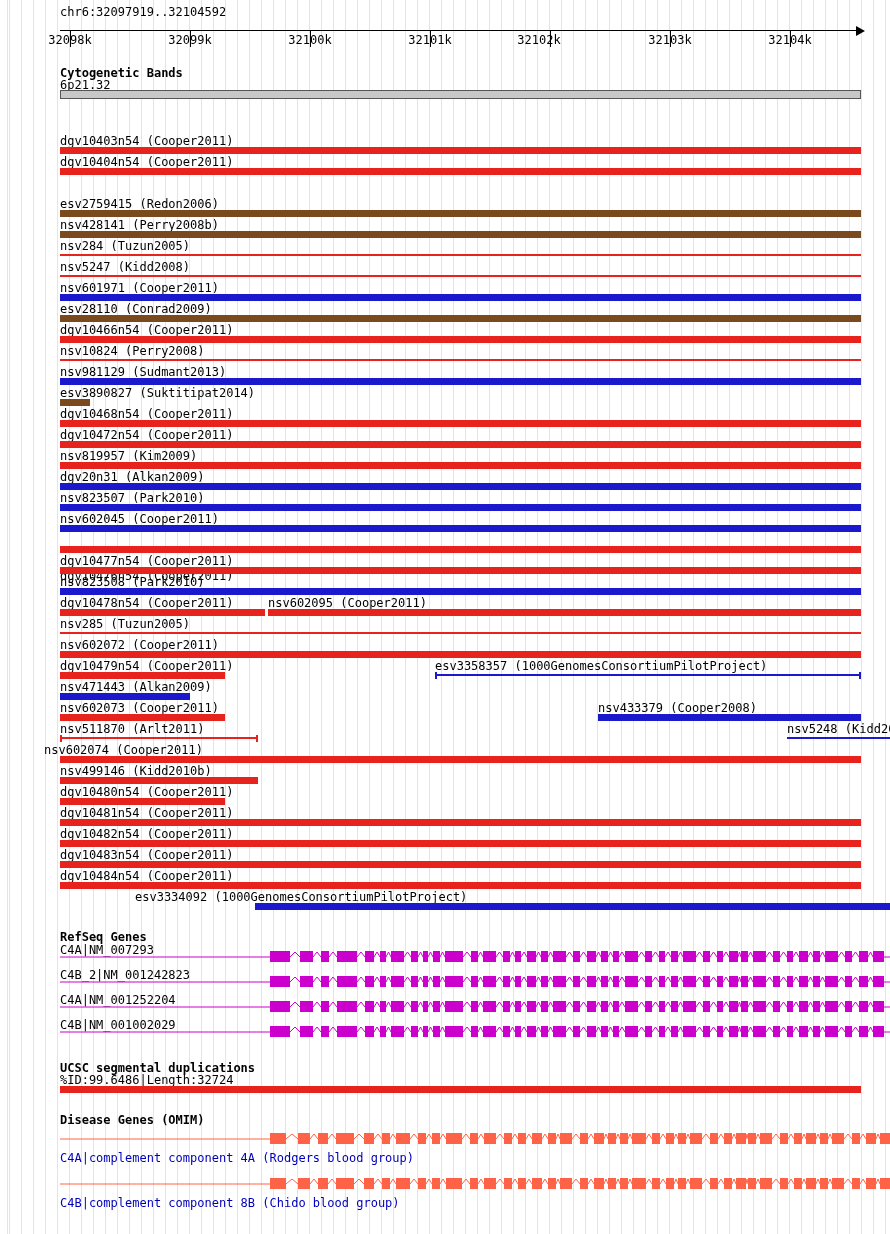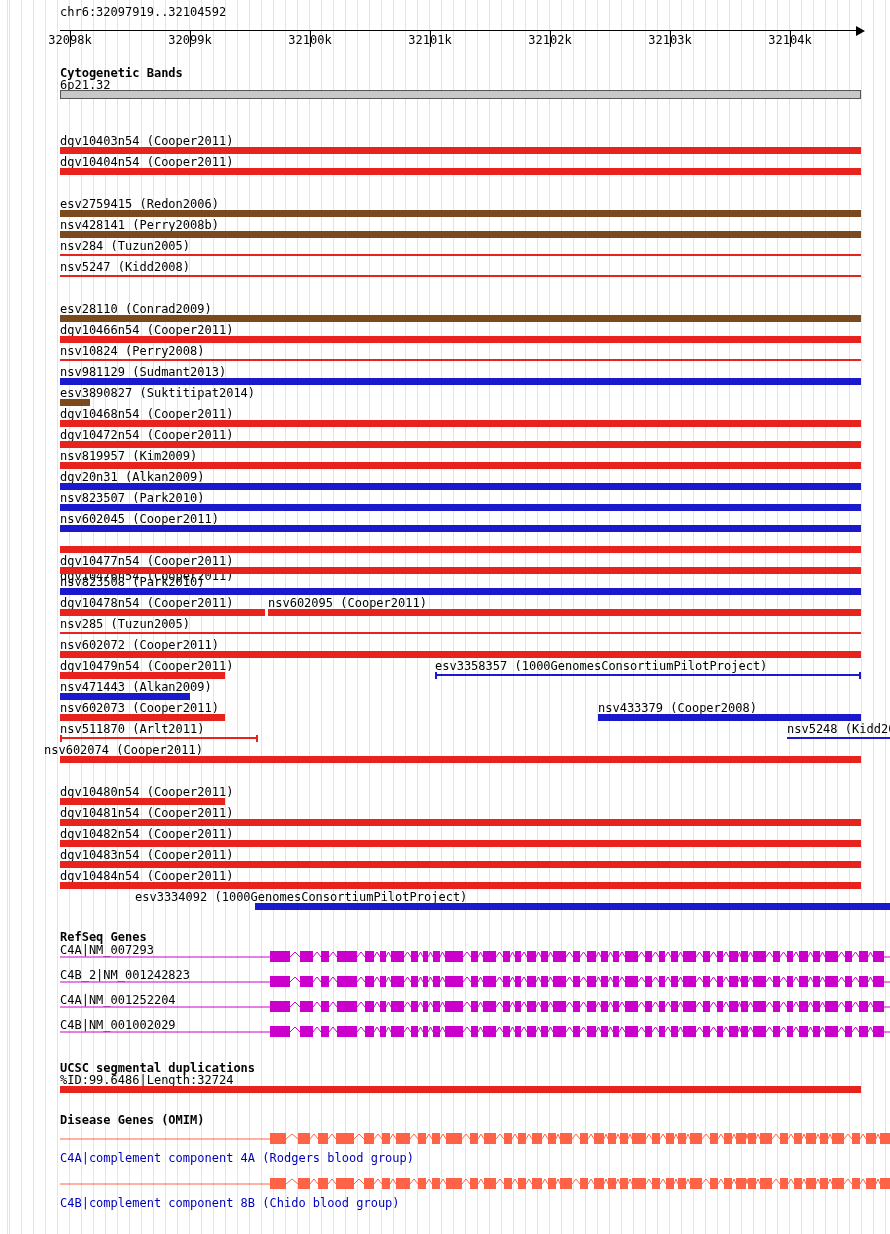--- a/index.html
+++ b/index.html
@@ -48,21 +48,21 @@
     <div>
         <div class="ruler-tick" style="left: 70px;"></div>
         <div class="tick-label" style="left: 70px;">32098k</div>
         <div class="ruler-tick" style="left: 190px;"></div>
         <div class="tick-label" style="left: 190px;">32099k</div>
         <div class="ruler-tick" style="left: 310px;"></div>
         <div class="tick-label" style="left: 310px;">32100k</div>
         <div class="ruler-tick" style="left: 430px;"></div>
         <div class="tick-label" style="left: 430px;">32101k</div>
         <div class="ruler-tick" style="left: 550px;"></div>
-        <div class="tick-label" style="left: 550px;">32102k</div>
+        <div class="tick-label" style="left: 539px;">32102k</div>
         <div class="ruler-tick" style="left: 670px;"></div>
         <div class="tick-label" style="left: 670px;">32103k</div>
         <div class="ruler-tick" style="left: 790px;"></div>
         <div class="tick-label" style="left: 790px;">32104k</div>
       </div>
   </div>
 
   <div class="track-title" style="top:67px">Cytogenetic Bands</div>
   <div class="abs" style="top:79px;left:60px;white-space:pre">6p21.32</div>
   <div class="abs cyto-bar" style="background: rgb(200, 200, 200);"></div>
@@ -84,20 +84,24 @@
         <div class="feat-label" style="left: 60px;">nsv428141 (Perry2008b)</div>
         <div class="bar thick" style="left: 60px; width: 801px; background: rgb(122, 74, 30);"></div>
       </div>
       <div class="dgv-row" style="top: 105px;">
         <div class="feat-label" style="left: 60px;">nsv284 (Tuzun2005)</div>
         <div class="bar thin" style="left: 60px; width: 801px; background: rgb(232, 35, 29);"></div>
       </div>
       <div class="dgv-row" style="top: 126px;">
         <div class="feat-label" style="left: 60px;">nsv5247 (Kidd2008)</div>
         <div class="bar thin" style="left: 60px; width: 801px; background: rgb(232, 35, 29);"></div>
+      </div>
+      <div class="dgv-row" style="top: 147px;">
+        <div class="feat-label" style="left: 60px;">nsv601971 (Cooper2011)</div>
+        <div class="bar thick" style="left: 60px; width: 801px; background: rgb(26, 26, 204);"></div>
       </div>
       <div class="dgv-row" style="top: 168px;">
         <div class="feat-label" style="left: 60px;">esv28110 (Conrad2009)</div>
         <div class="bar thick" style="left: 60px; width: 801px; background: rgb(122, 74, 30);"></div>
       </div>
       <div class="dgv-row" style="top: 189px;">
         <div class="feat-label" style="left: 60px;">dgv10466n54 (Cooper2011)</div>
         <div class="bar thick" style="left: 60px; width: 801px; background: rgb(232, 35, 29);"></div>
       </div>
       <div class="dgv-row" style="top: 210px;">
@@ -188,20 +192,24 @@
           <div class="caps-line" style="background: rgb(232, 35, 29);"></div>
           <div class="cap cap-l" style="background: rgb(232, 35, 29);"></div>
           <div class="cap cap-r" style="background: rgb(232, 35, 29);"></div>
         </div>
         <div class="feat-label" style="left: 787px;">nsv5248 (Kidd2008</div>
         <div class="bar thin" style="left: 787px; width: 103px; background: rgb(26, 26, 204);"></div>
       </div>
       <div class="dgv-row" style="top: 609px;">
         <div class="feat-label" style="left: 44px;">nsv602074 (Cooper2011)</div>
         <div class="bar thick" style="left: 60px; width: 801px; background: rgb(232, 35, 29);"></div>
+      </div>
+      <div class="dgv-row" style="top: 630px;">
+        <div class="feat-label" style="left: 60px;">nsv499146 (Kidd2010b)</div>
+        <div class="bar thick" style="left: 60px; width: 198px; background: rgb(232, 35, 29);"></div>
       </div>
       <div class="dgv-row" style="top: 651px;">
         <div class="feat-label" style="left: 60px;">dgv10480n54 (Cooper2011)</div>
         <div class="bar thick" style="left: 60px; width: 165px; background: rgb(232, 35, 29);"></div>
       </div>
       <div class="dgv-row" style="top: 672px;">
         <div class="feat-label" style="left: 60px;">dgv10481n54 (Cooper2011)</div>
         <div class="bar thick" style="left: 60px; width: 801px; background: rgb(232, 35, 29);"></div>
       </div>
       <div class="dgv-row" style="top: 693px;">

